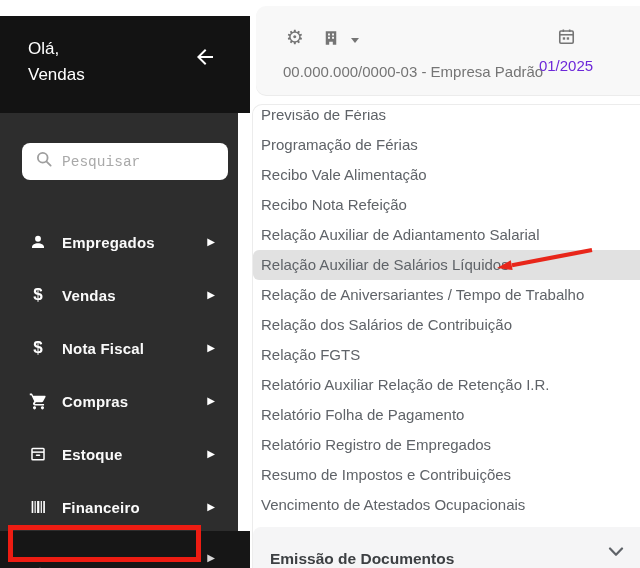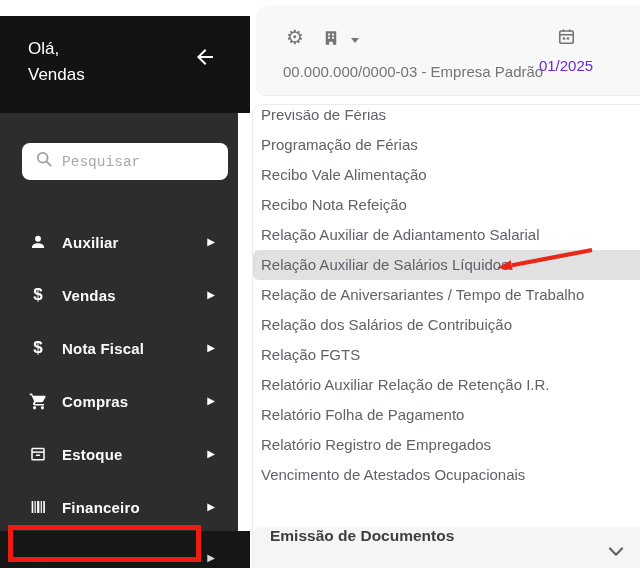--- a/index.html
+++ b/index.html
@@ -36,21 +36,21 @@
   .company-txt { position:absolute; left:27px; top:57px; font-size:15px; color:#757575; white-space:nowrap; cursor:pointer; }
   .hc-right { position:absolute; left:270px; top:21px; width:80px; text-align:center; cursor:pointer; }
   .hc-right .cal { display:inline-block; width:19px; height:19px; }
   .period-txt { margin-top:7px; font-size:15px; color:#6d28d9; }
 
   .list-panel { position:relative; margin:104px 0 0 2px; width:388px; height:464px; background:#fff; border-top:1px solid #ececec; border-left:1px solid #ececec; border-radius:10px 0 0 0; }
   .list-clip { margin-top:5px; overflow:hidden; height:412px; }
   .list { margin-top:-10px; }
   .row { height:30px; line-height:30px; padding-left:8px; font-size:15px; color:#5f6368; white-space:nowrap; cursor:pointer; }
   .row.hl { background:var(--highlight-gray,#e1e1e1); border-radius:6px 0 0 6px; }
-  .section-block { position:absolute; left:0; top:422px; width:387px; height:41px; background:#f5f5f6; border-radius:8px 0 0 0; display:flex; align-items:flex-start; padding-left:17px; cursor:pointer; }
+  .section-block { position:absolute; left:0; top:422px; width:387px; height:41px; background:#f5f5f6; border-radius:8px 0 0 0; display:flex; align-items:flex-end; padding-left:17px; cursor:pointer; }
   .section-title { font-size:15.5px; font-weight:700; color:#3d4043; }
   .section-chev { position:absolute; right:16px; top:16px; width:16px; height:10px; }
 
   .arrow-annotation { position:absolute; left:486px; top:240px; width:116px; height:36px; pointer-events:none; }
 </style>
 </head>
 <body>
 
 <div class="page">
 
@@ -77,21 +77,21 @@
       <input type="text" placeholder="Pesquisar" style="">
     </div>
 
     <div class="sb-item" style="top:213px">
       <span class="sb-ic">
         <svg width="18" height="18" viewBox="0 0 24 24">
             <circle cx="12" cy="7.6" r="3.9" fill="#fff"></circle>
             <path fill="#fff" d="M12 13.6c-4.4 0-8 2.2-8 5V20h16v-1.4c0-2.8-3.6-5-8-5z"></path>
           </svg>
       </span>
-      <span class="sb-label">Auxiliar</span>
+      <span class="sb-label">Empregados</span>
       <span class="sb-caret">▶</span>
     </div>
 
     <div class="sb-item" style="top:266px">
       <span class="sb-ic">
           <span class="dollar-glyph">$</span>
         </span>
       <span class="sb-label">Vendas</span>
       <span class="sb-caret">▶</span>
     </div>
@@ -195,20 +195,21 @@
           <div class="row">Recibo Vale Alimentação</div>
           <div class="row">Recibo Nota Refeição</div>
           <div class="row">Relação Auxiliar de Adiantamento Salarial</div>
           <div class="row hl">Relação Auxiliar de Salários Líquidos</div>
           <div class="row">Relação de Aniversariantes / Tempo de Trabalho</div>
           <div class="row">Relação dos Salários de Contribuição</div>
           <div class="row">Relação FGTS</div>
           <div class="row">Relatório Auxiliar Relação de Retenção I.R.</div>
           <div class="row">Relatório Folha de Pagamento</div>
           <div class="row">Relatório Registro de Empregados</div>
+          <div class="row">Resumo de Impostos e Contribuições</div>
           <div class="row">Vencimento de Atestados Ocupacionais</div>
         </div>
       </div>
       <div class="section-block">
         <span class="section-title">Emissão de Documentos</span>
         <span class="section-chev">
           <svg width="16" height="10" viewBox="0 0 16 10">
               <path d="M2 1.5 8 7.8 14 1.5" fill="none" stroke="#5f6368" stroke-width="2.2" stroke-linecap="round" stroke-linejoin="round"></path>
             </svg>
         </span>

